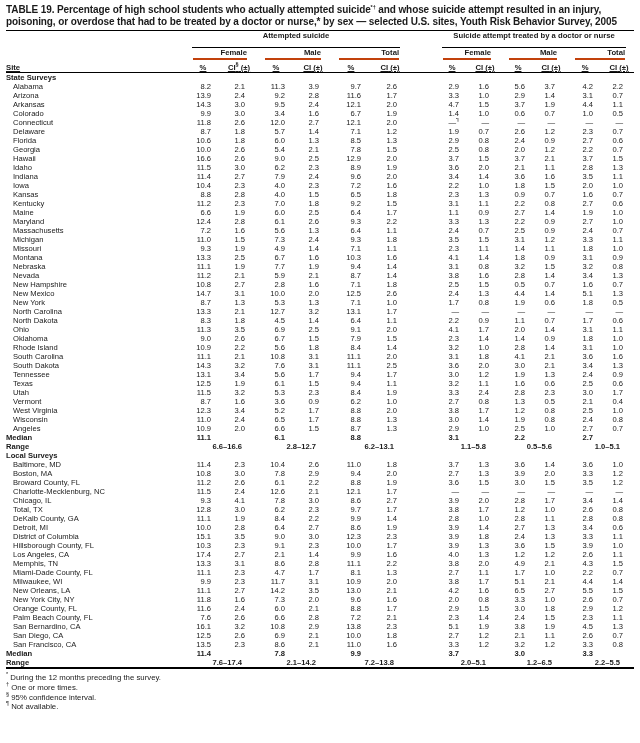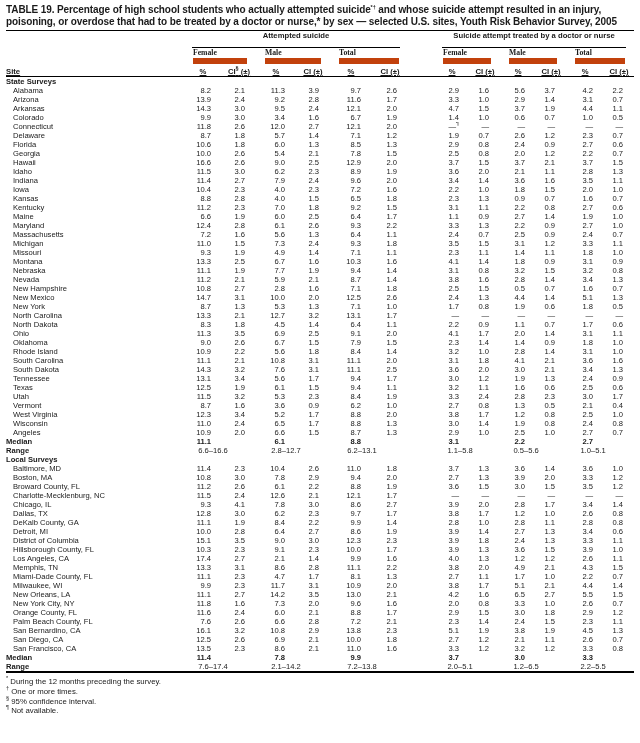--- a/index.html
+++ b/index.html
@@ -6,30 +6,30 @@
   body{font-family:"Liberation Sans","DejaVu Sans",sans-serif;color:#1a1a1a;}
   .page{padding:4px 6px 0 6px;}
   .title{font-size:10px;font-weight:bold;line-height:11.5px;letter-spacing:-0.1px;}
   table{border-collapse:collapse;table-layout:fixed;width:628px;margin-top:3px;
         border-top:1px solid #000;border-bottom:2px solid #000;}
   th,td{padding:0;font-size:7.6px;vertical-align:bottom;overflow:hidden;white-space:nowrap;}
   thead th{font-weight:bold;font-size:7.7px;}
   .grp-row th{height:13px;vertical-align:bottom;}
   .grp-rule{border-bottom:1px solid #000;margin:0 8px;padding-bottom:7px;text-align:center;}
   .sub-row th{height:11px;}
-  .sub-rule{border-bottom:6px solid #c2410c;margin:0 9px;padding-bottom:1px;text-align:left;font-family:Liberation Serif, serif;}
+  .sub-rule{border-bottom:2px solid #c2410c;margin:0 9px;padding-bottom:1px;text-align:right;}
   .col-row th{height:12px;border-bottom:1px solid #000;text-align:center;text-decoration:underline;}
   .col-row th.site-h{text-align:left;}
   tbody td{height:9px;line-height:9px;}
   td.sec{font-weight:bold;}
   td.site{padding-left:7px;}
   td.statlab{font-weight:bold;}
   td.num{text-align:right;padding-right:11px;}
   td.bold{font-weight:bold;}
-  td.range{text-align:center;font-weight:normal;padding-right:14px;}
+  td.range{text-align:right;font-weight:bold;padding-right:14px;}
   sup{font-size:5.5px;line-height:0;}
   .footnotes{margin-top:4px;font-size:7.8px;line-height:9.8px;}
   .fn{display:block;}
 </style>
 </head>
 <body>
 
 <div class="page">
 
   <div class="title"><span>TABLE 19. Percentage of high school students who actually attempted suicide</span><sup>*†</sup><span> and whose suicide attempt resulted in an injury, poisoning, or overdose that had to be treated by a doctor or nurse,* by sex — selected U.S. sites, Youth Risk Behavior Survey, 2005</span></div>
@@ -832,21 +832,21 @@
           <td class="num">2.7</td>
           <td></td>
           <td class="num">3.9</td>
           <td class="num">2.0</td>
           <td class="num">2.8</td>
           <td class="num">1.7</td>
           <td class="num">3.4</td>
           <td class="num">1.4</td>
         </tr>
         <tr>
-          <td class="site">Dallas, TX</td>
+          <td class="site">Total, TX</td>
           <td class="num">12.8</td>
           <td class="num">3.0</td>
           <td class="num">6.2</td>
           <td class="num">2.3</td>
           <td class="num">9.7</td>
           <td class="num">1.7</td>
           <td></td>
           <td class="num">3.8</td>
           <td class="num">1.7</td>
           <td class="num">1.2</td>

